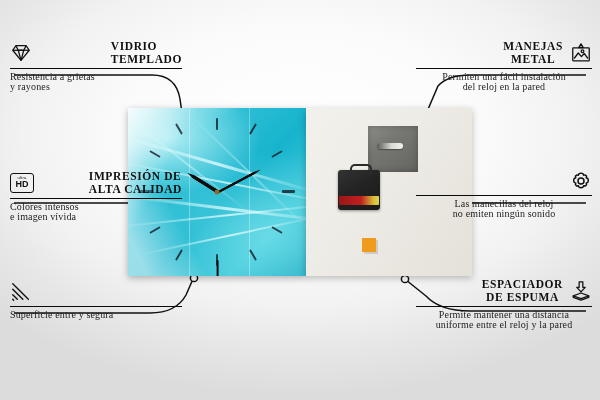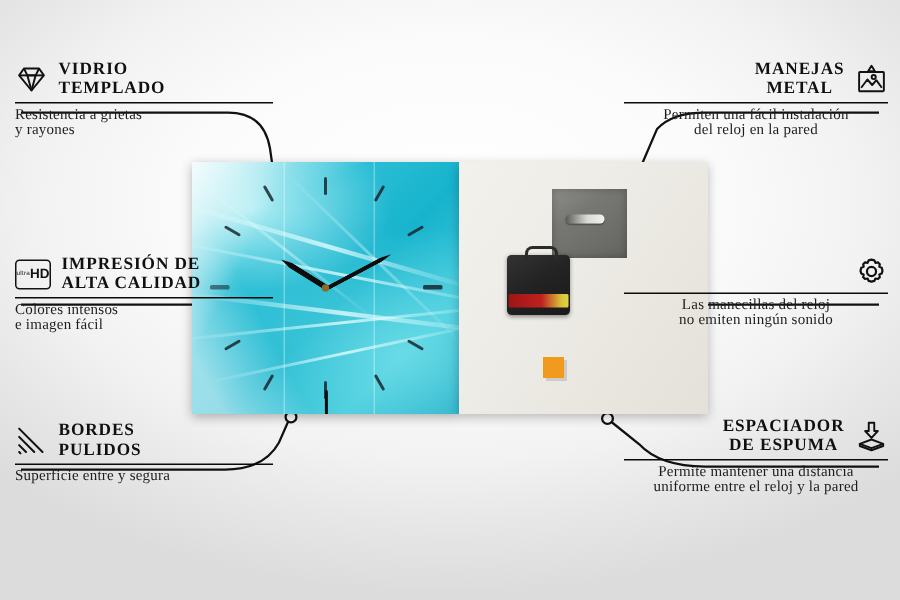--- a/index.html
+++ b/index.html
@@ -77,35 +77,35 @@
     background:#f09a1e; box-shadow:2px 2px 0 rgba(0,0,0,.12);
   }
 
   
   .feat { position:absolute; width:172px; }
   .feat.left  { left:10px;  text-align:left; }
   .feat.right { right:8px;  text-align:center; width:176px; }
 
   .head { display:flex; align-items:center; gap:7px; }
   .feat.right .head { justify-content:flex-end; }
-  .feat.left  .head { justify-content:flex-start; }
+  .feat.left  .head { justify-content:space-between; }
 
   .ttl {
     font-size:11.5px; letter-spacing:.6px; color:#101010;
     font-weight:700; line-height:12.5px; text-transform:uppercase;
   }
   .rule { height:1.4px; background:#0a0a0a; margin:3px 0 3px; }
   .sub { font-size:10px; line-height:9.4px; color:#1d1d1d; letter-spacing:.15px; }
 
   .ic { width:22px; height:22px; flex:0 0 22px; display:block; }
   .ic svg { display:block; width:22px; height:22px; }
 
   .hdbox {
     width:24px; height:20px; flex:0 0 24px; border:1.6px solid #111; border-radius:3px;
-    display:flex; flex-direction:row; align-items:center; justify-content:center; line-height:1;
+    display:flex; flex-direction:column; align-items:center; justify-content:center; line-height:1;
   }
   .hdbox .u { font-size:4.2px; letter-spacing:.2px; color:#111; font-family:"Liberation Sans",sans-serif; }
   .hdbox .h { font-size:9px; font-weight:700; color:#111; font-family:"Liberation Sans",sans-serif; margin-top:.5px;}
 </style>
 </head>
 <body>
 
 <div id="stage">
 
   <svg class="wires" viewBox="0 0 600 400">
@@ -196,39 +196,35 @@
         <span class="u">ultra</span>
         <span class="h">HD</span>
       </span>
       <div>
         <div class="ttl">IMPRESIÓN DE</div>
         <div class="ttl">ALTA CALIDAD</div>
       </div>
     </div>
     <div class="rule"></div>
     <div class="sub">Colores intensos</div>
-    <div class="sub">e imagen fácil</div>
+    <div class="sub">e imagen vívida</div>
   </div>
 
   <div class="feat left" style="top:281px;">
     <div class="head">
       <span class="ic">
         <svg viewBox="0 0 24 24">
             <g stroke="#111" stroke-width="1.5" stroke-linecap="round">
           <path d="M3 3 L20 20"></path>
               <path d="M3 9 L14 20"></path>
               <path d="M3 15 L8 20"></path>
               <path d="M3 20 L4 21"></path>
         </g>
           </svg>
       </span>
-      <div>
-        <div class="ttl">BORDES</div>
-        <div class="ttl">PULIDOS</div>
-      </div>
     </div>
     <div class="rule"></div>
     <div class="sub">Superficie entre y segura</div>
   </div>
 
   <div class="feat right" style="top:40px;">
     <div class="head">
       <div>
         <div class="ttl">MANEJAS</div>
         <div class="ttl">METAL</div>

